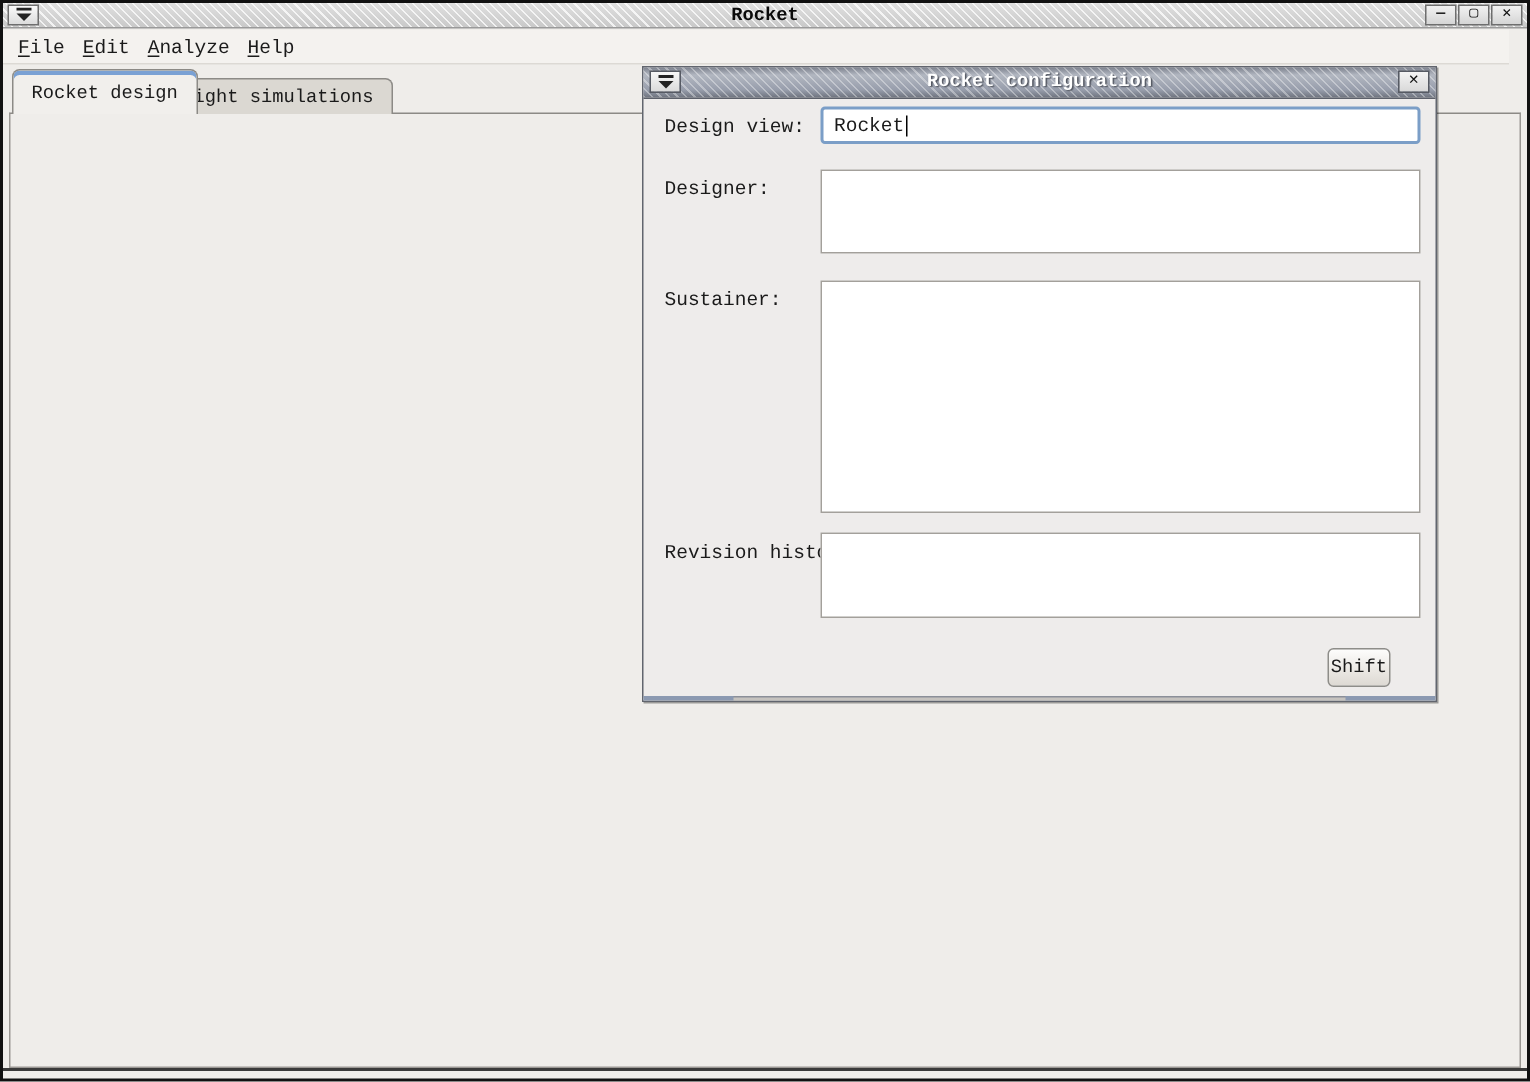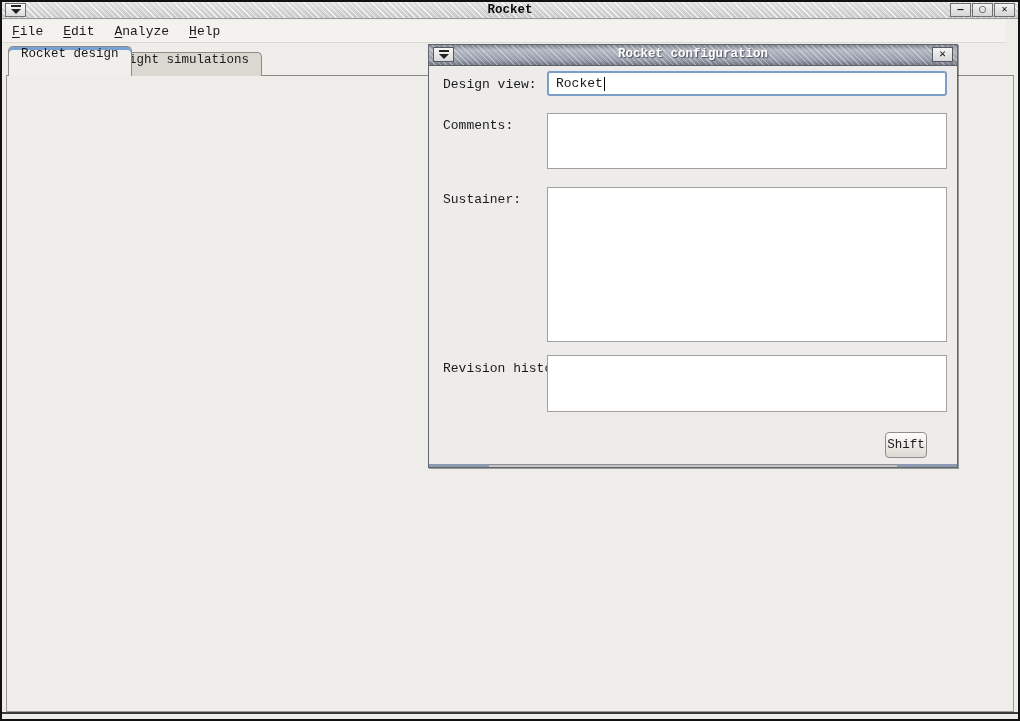--- a/index.html
+++ b/index.html
@@ -31,28 +31,28 @@
   .winbtns{position:absolute;right:3px;top:1px;display:flex;gap:1px;}
   .winbtn{
     width:21px;height:14px;border:1px solid #6e6e6e;
     background:linear-gradient(#f2f2f2,#d5d5d5);
     display:flex;align-items:center;justify-content:center;
     font-size:10px;font-weight:bold;color:#111;line-height:1;
   }
   
   .menubar{
     left:2px;top:20px;right:14px;height:23px;background:#f4f2ef;
-    border-bottom:1px solid #dcd9d4;display:flex;align-items:center;padding-left:10px;gap:20px;
+    border-bottom:1px solid #dcd9d4;display:flex;align-items:center;padding-left:10px;gap:12px;
     font-size:13px;
   }
   .menu-item u{text-decoration:underline;text-underline-offset:2px;}
   
   .tab{
     border:1px solid #8c8a86;border-bottom:none;border-radius:5px 5px 0 0;
-    padding:0 12px;display:flex;align-items:flex-start;font-size:12.5px;
+    padding:0 12px;display:flex;align-items:center;font-size:12.5px;
   }
   .tab.selected{
     left:8px;top:46px;height:30px;background:#f1efec;z-index:3;
     box-shadow:inset 0 3px 0 #7aa1d4;
   }
   .tab.unselected{
     left:101px;top:52px;height:24px;background:#dbd8d2;z-index:2;
   }
   .content-frame{
     left:6px;top:75px;width:1008px;height:637px;
@@ -420,21 +420,21 @@
       <div class="dlg-title">Rocket configuration</div>
       <div class="dlg-close">✕</div>
     </div>
 
     <div class="dlg-label" style="top:32px;">Design view:</div>
     <div class="dlg-input" style="top:26px;">
       <span>Rocket</span>
         <span class="caret"></span>
     </div>
 
-    <div class="dlg-label" style="top:73px;">Comments:</div>
+    <div class="dlg-label" style="top:73px;">Designer:</div>
     <div class="dlg-textarea" style="top:68px;height:56px;"></div>
 
     <div class="dlg-label" style="top:147px;">Sustainer:</div>
     <div class="dlg-textarea" style="top:142px;height:155px;"></div>
 
     <div class="dlg-label" style="top:316px;">Revision history:</div>
     <div class="dlg-textarea" style="top:310px;height:57px;"></div>
 
     <div class="dlg-close-btn">
       <span>Shift</span>

